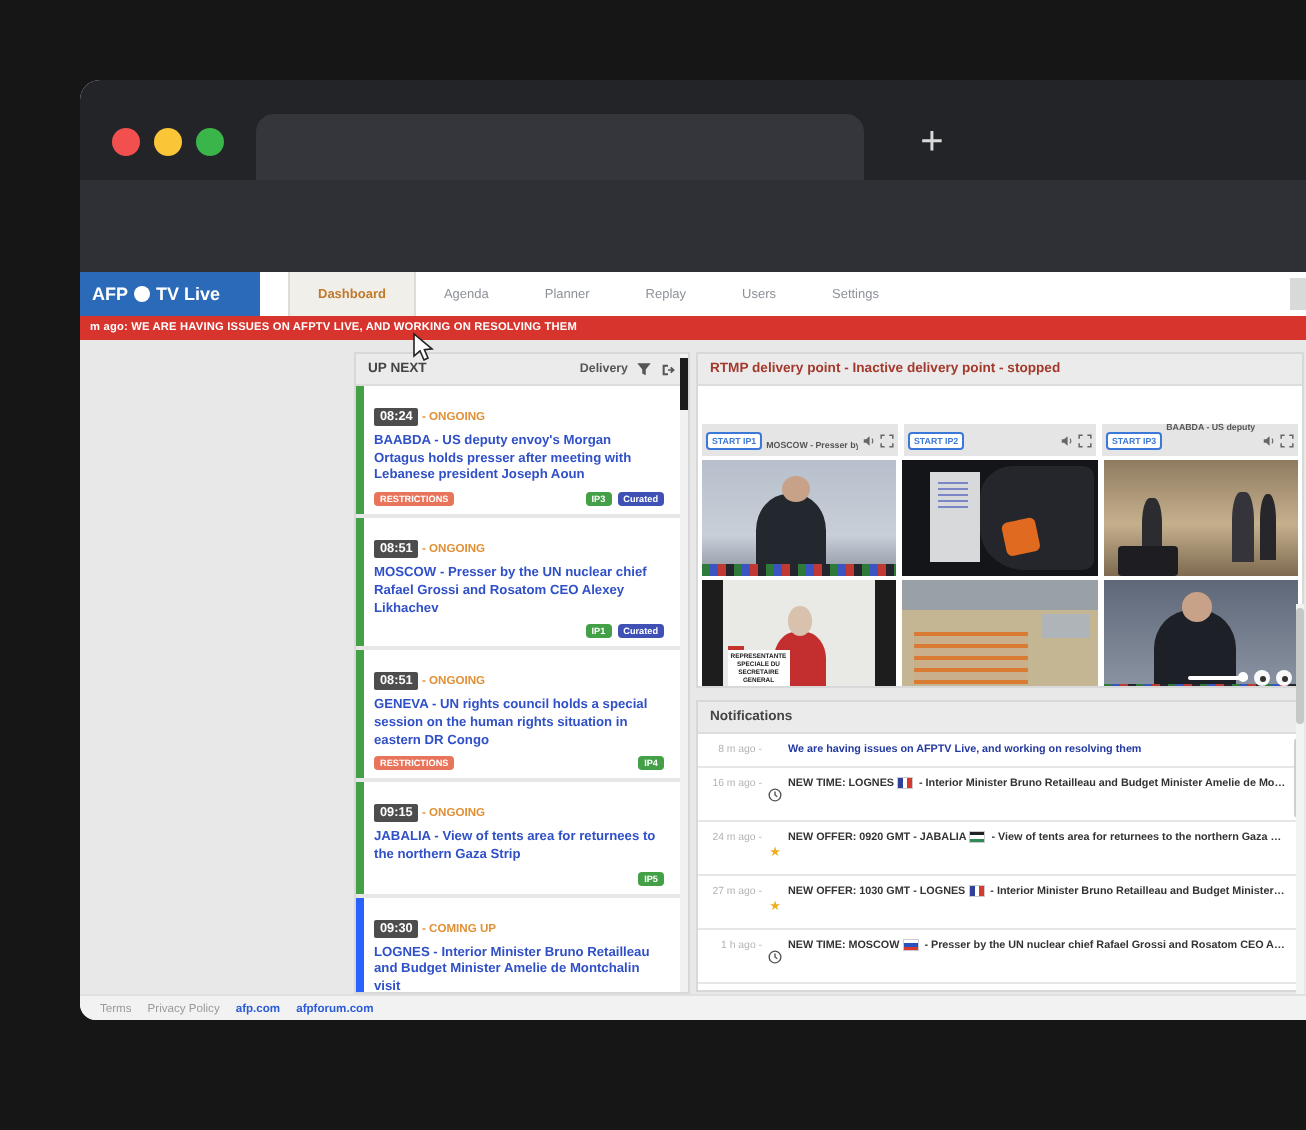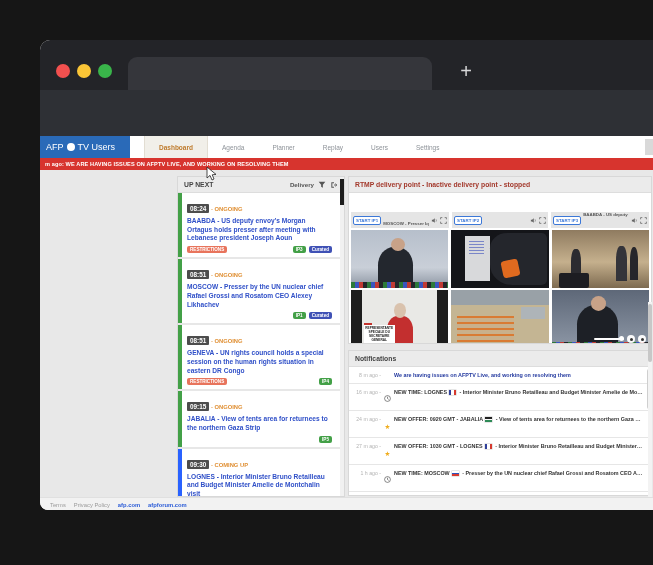--- a/index.html
+++ b/index.html
@@ -18,21 +18,21 @@
   .toolbar{position:absolute;left:0;top:50px;right:0;height:46px;background:#2e3035;}
   .navic{position:absolute;top:61px;width:18px;height:18px;}
   .urlbar{position:absolute;left:138px;top:58px;width:382px;height:30px;background:#24262a;
           border-radius:15px;}
   .kebab{position:absolute;left:590px;top:64px;width:12px;height:14px;display:flex;
          flex-direction:column;justify-content:space-between;align-items:center;}
   .kebab i{width:2.6px;height:2.6px;border-radius:50%;background:#cfd1d3;}
   
   .appbar{position:absolute;left:0;top:96px;right:0;height:22px;background:#fff;display:flex;align-items:stretch;}
   .logo{width:90px;background:#2a6ab8;color:#fff;display:flex;align-items:center;gap:3px;
-        padding-left:6px;box-sizing:border-box;font-weight:normal;font-size:9px;}
+        padding-left:6px;box-sizing:border-box;font-weight:bold;font-size:9px;}
   .logo .dot{width:8px;height:8px;background:#fff;border-radius:50%;}
   .nav{display:flex;align-items:stretch;margin-left:14px;}
   .navitem{font-size:6.5px;color:#8d9298;display:flex;align-items:center;padding:0 14px;}
   .navitem.active{background:#f1efe9;color:#bf7b2d;font-weight:bold;border:1px solid #e2ddd2;border-top:0;border-bottom:0;}
   .appbar-stub{position:absolute;right:0;top:3px;width:8px;height:16px;background:#d9d9d9;}
   
   .banner{position:absolute;left:0;top:118px;right:0;height:12px;background:#d7342e;color:#fff;
           font-size:5.6px;font-weight:bold;line-height:12px;padding-left:5px;letter-spacing:.1px;}
   
   .main{position:absolute;left:0;top:130px;right:0;height:327px;background:#e8e8e8;}
@@ -167,21 +167,21 @@
         <i></i>
         <i></i>
         <i></i>
       </div>
   </div>
 
   <div class="appbar">
     <div class="logo">
       <span>AFP</span>
       <span class="dot"></span>
-      <span>TV Users</span>
+      <span>TV Live</span>
     </div>
     <div class="nav">
       <span class="navitem active">Dashboard</span>
       <span class="navitem">Agenda</span>
       <span class="navitem">Planner</span>
       <span class="navitem">Replay</span>
       <span class="navitem">Users</span>
       <span class="navitem">Settings</span>
     </div>
     <div class="appbar-stub"></div>

